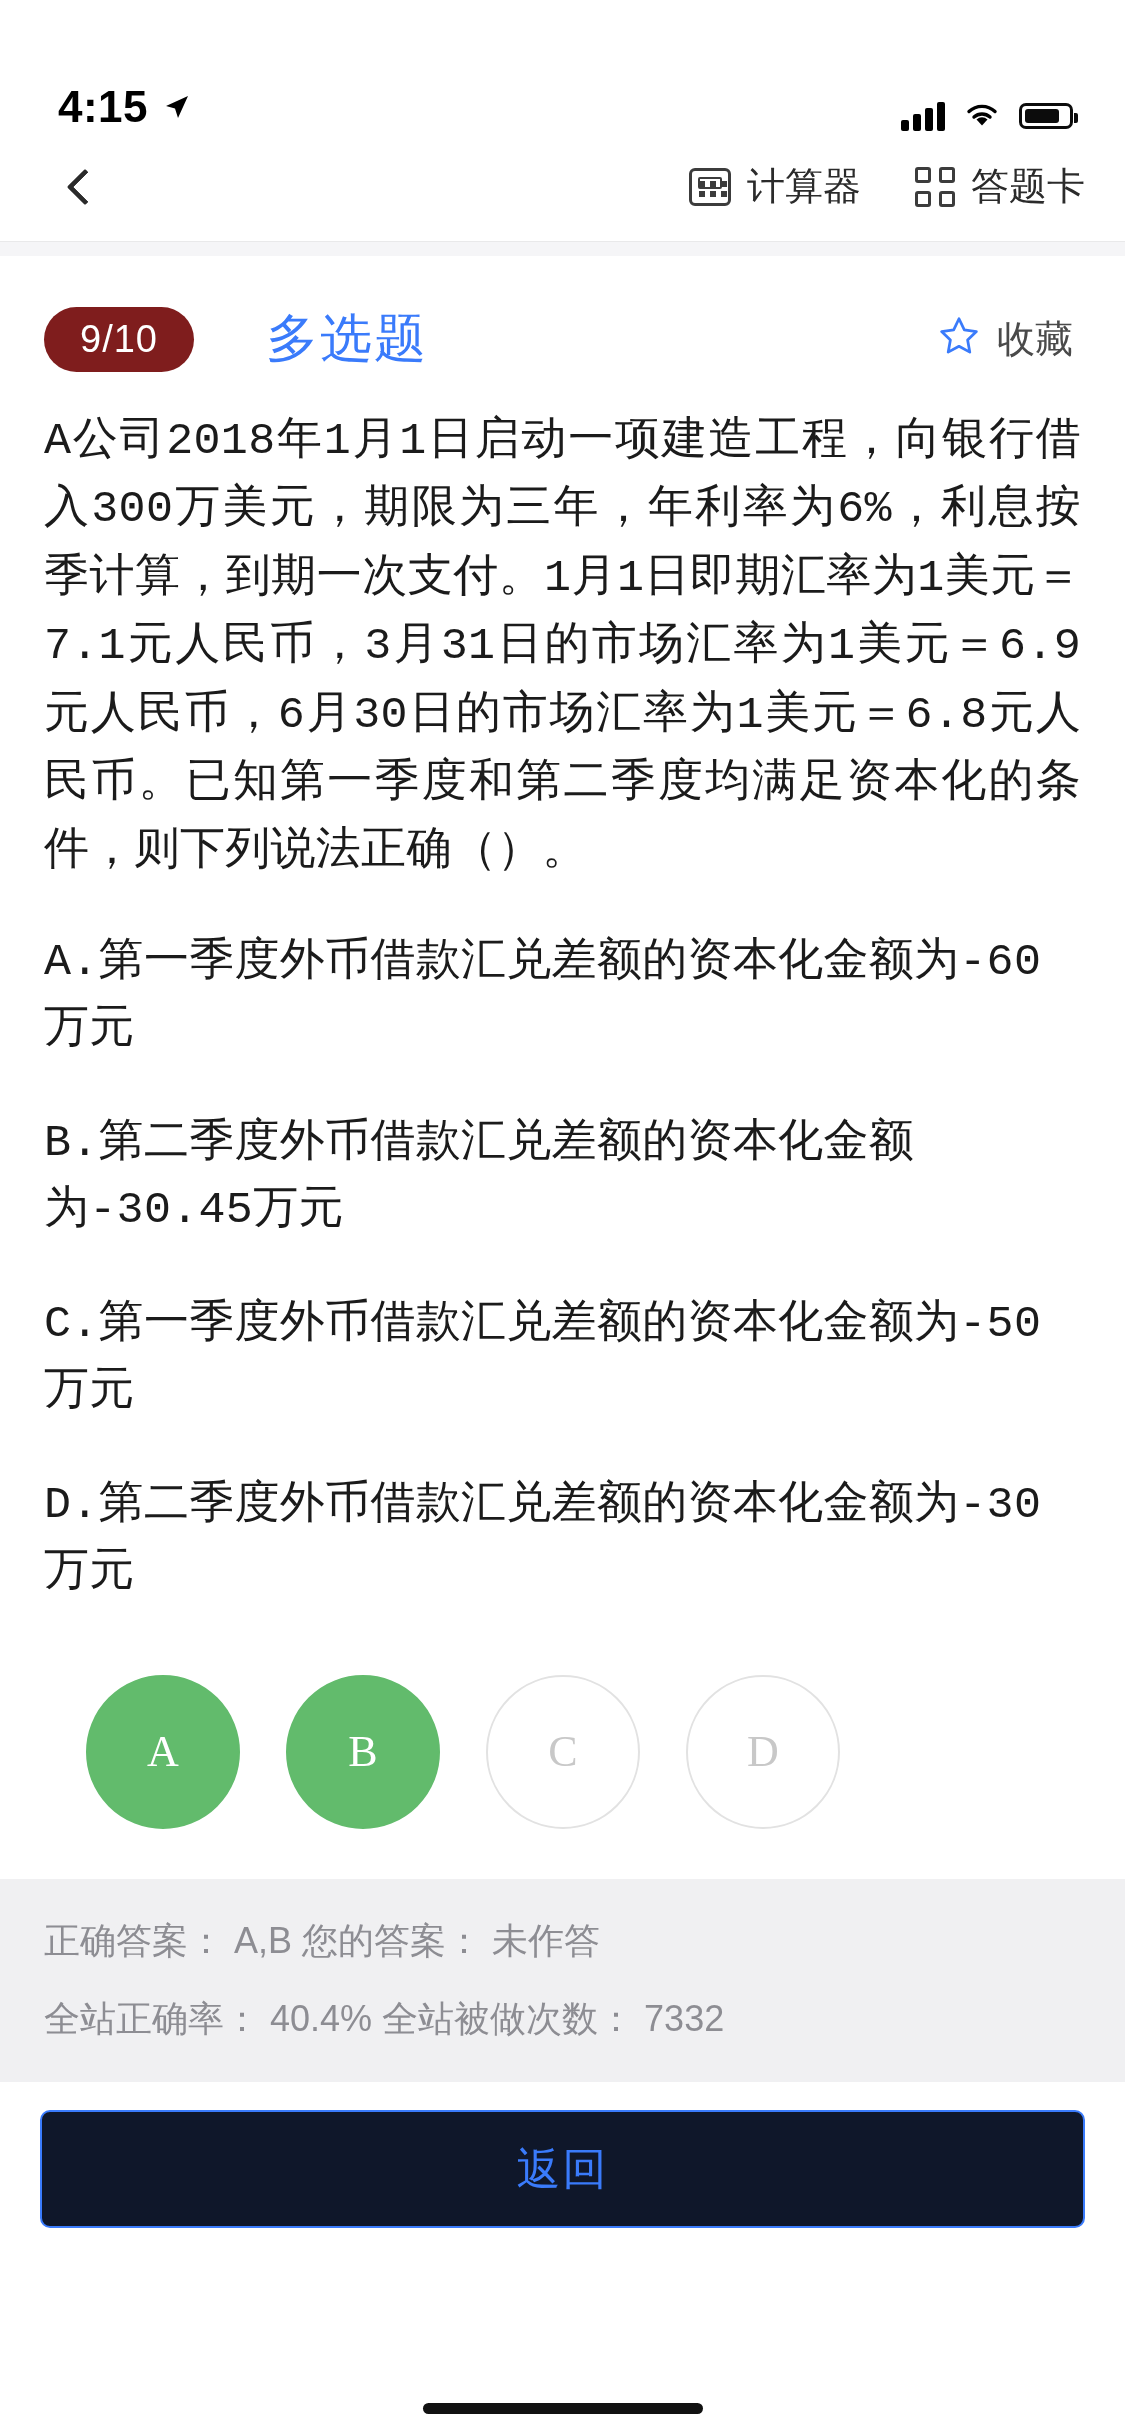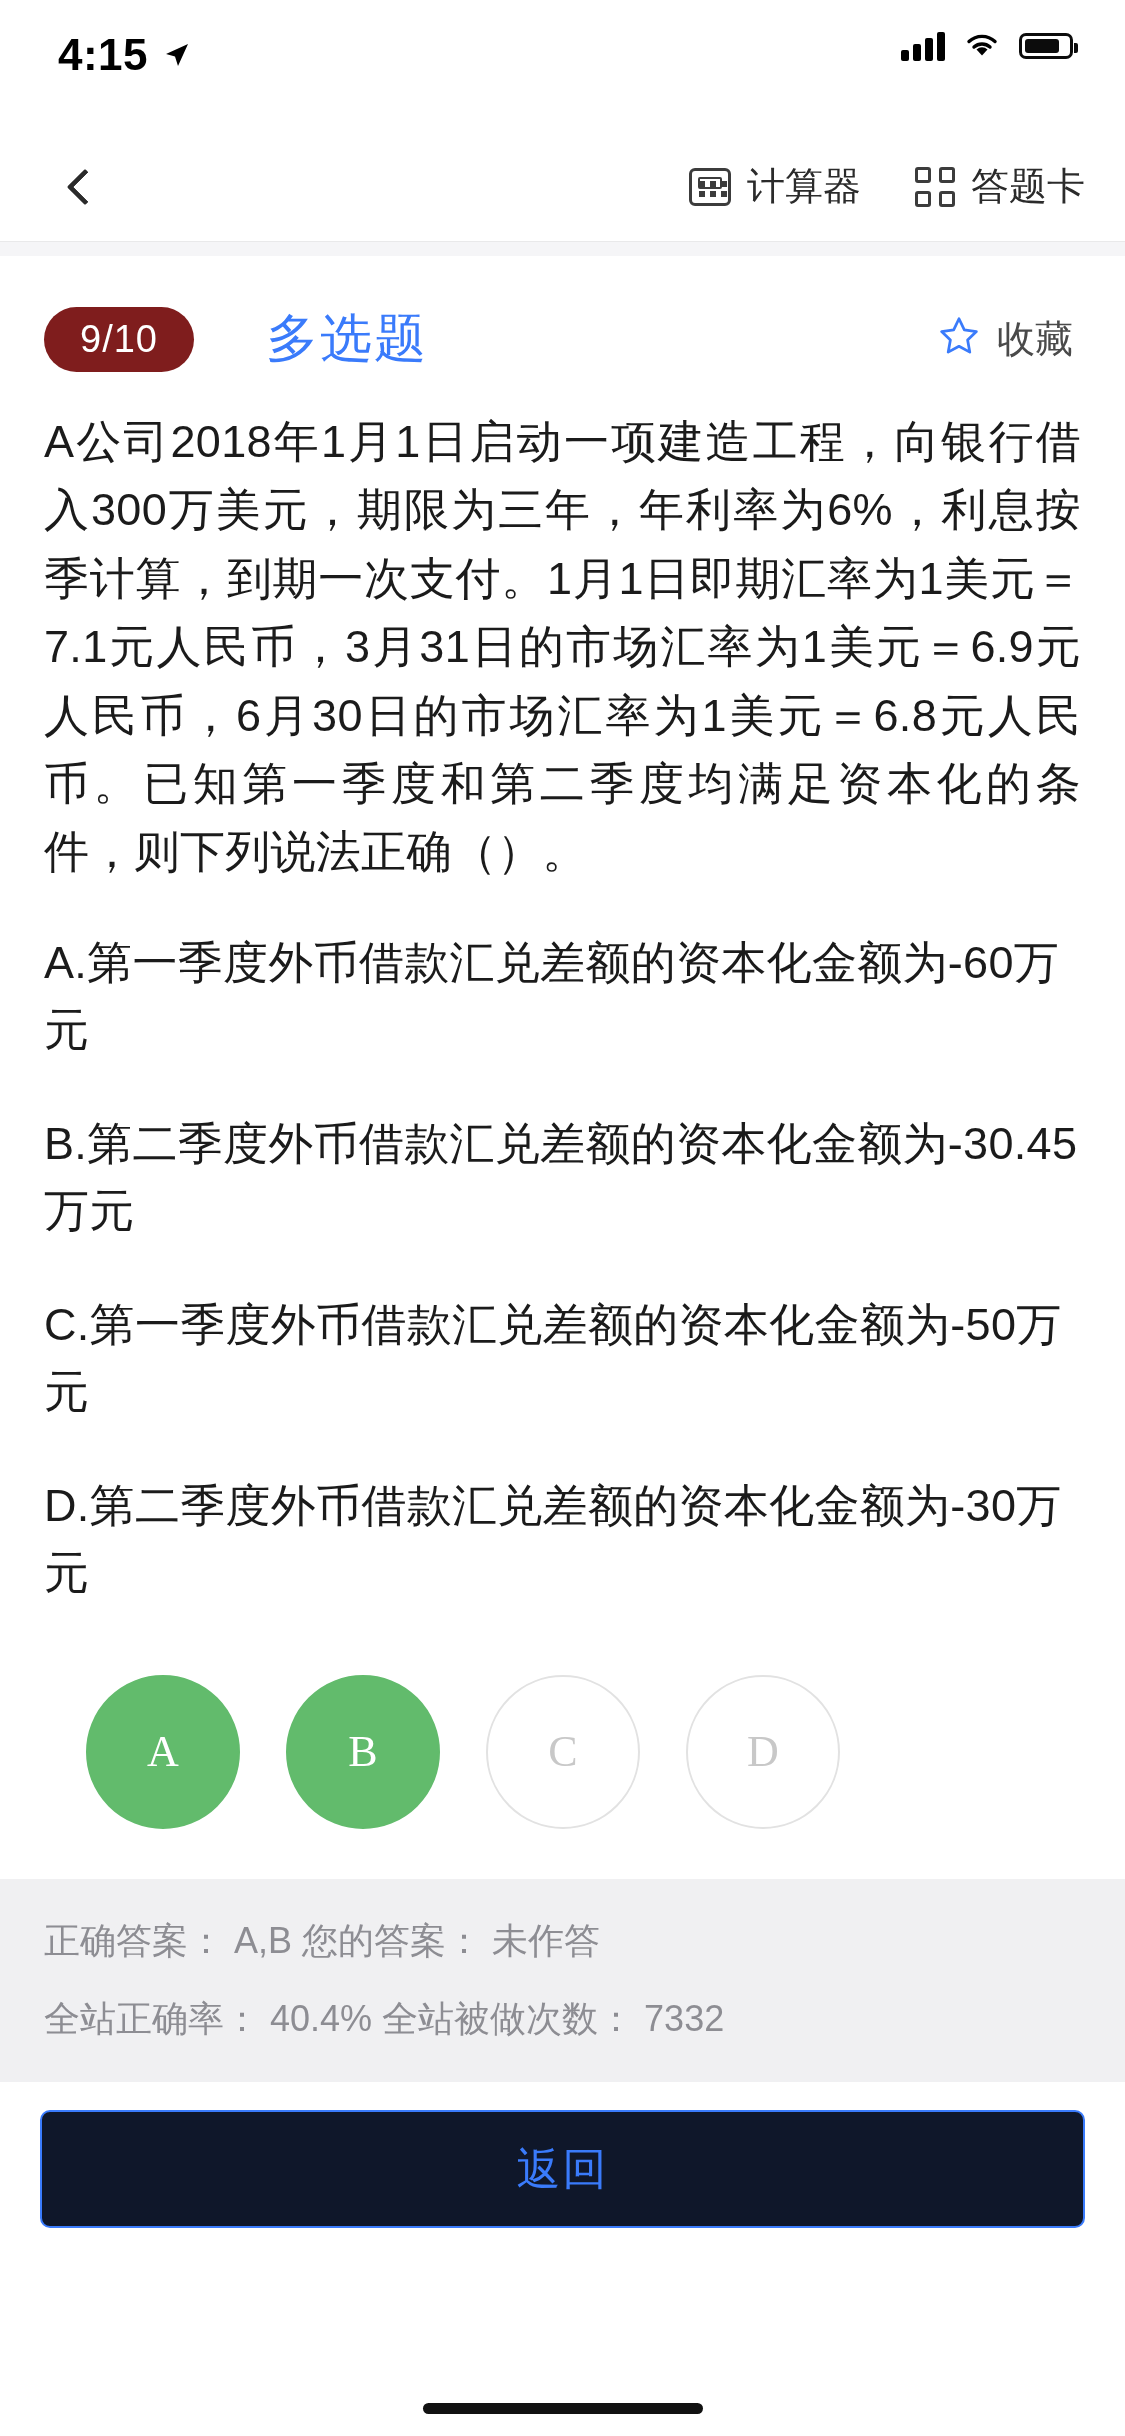--- a/index.html
+++ b/index.html
@@ -9,21 +9,21 @@
     background: #ffffff;
     font-family: "Liberation Sans", sans-serif;
     overflow: hidden;
   }
   body { position: relative; }
 
   
   .statusbar {
     height: 132px;
     display: flex;
-    align-items: flex-start;
+    align-items: flex-end;
     justify-content: space-between;
     padding: 30px 52px 0 58px;
   }
   .status-left {
     display: flex;
     align-items: center;
     gap: 12px;
   }
   .status-time {
     font-size: 44px;
@@ -160,21 +160,21 @@
     align-items: flex-start;
     gap: 16px;
     cursor: pointer;
     padding-right: 12px;
   }
   .fav-label { font-size: 38px; color: #4a4a4a; }
 
   
   .q-body {
     padding: 34px 44px 0 44px;
-    font-family: Liberation Sans, sans-serif;
+    font-family: Liberation Mono, monospace;
   }
   .q-stem {
     font-size: 45px;
     line-height: 1.52;
     color: #1b1b1b;
     letter-spacing: 0.3px;
     text-align: justify;
   }
   .options { margin-top: 42px; }
   .option {

